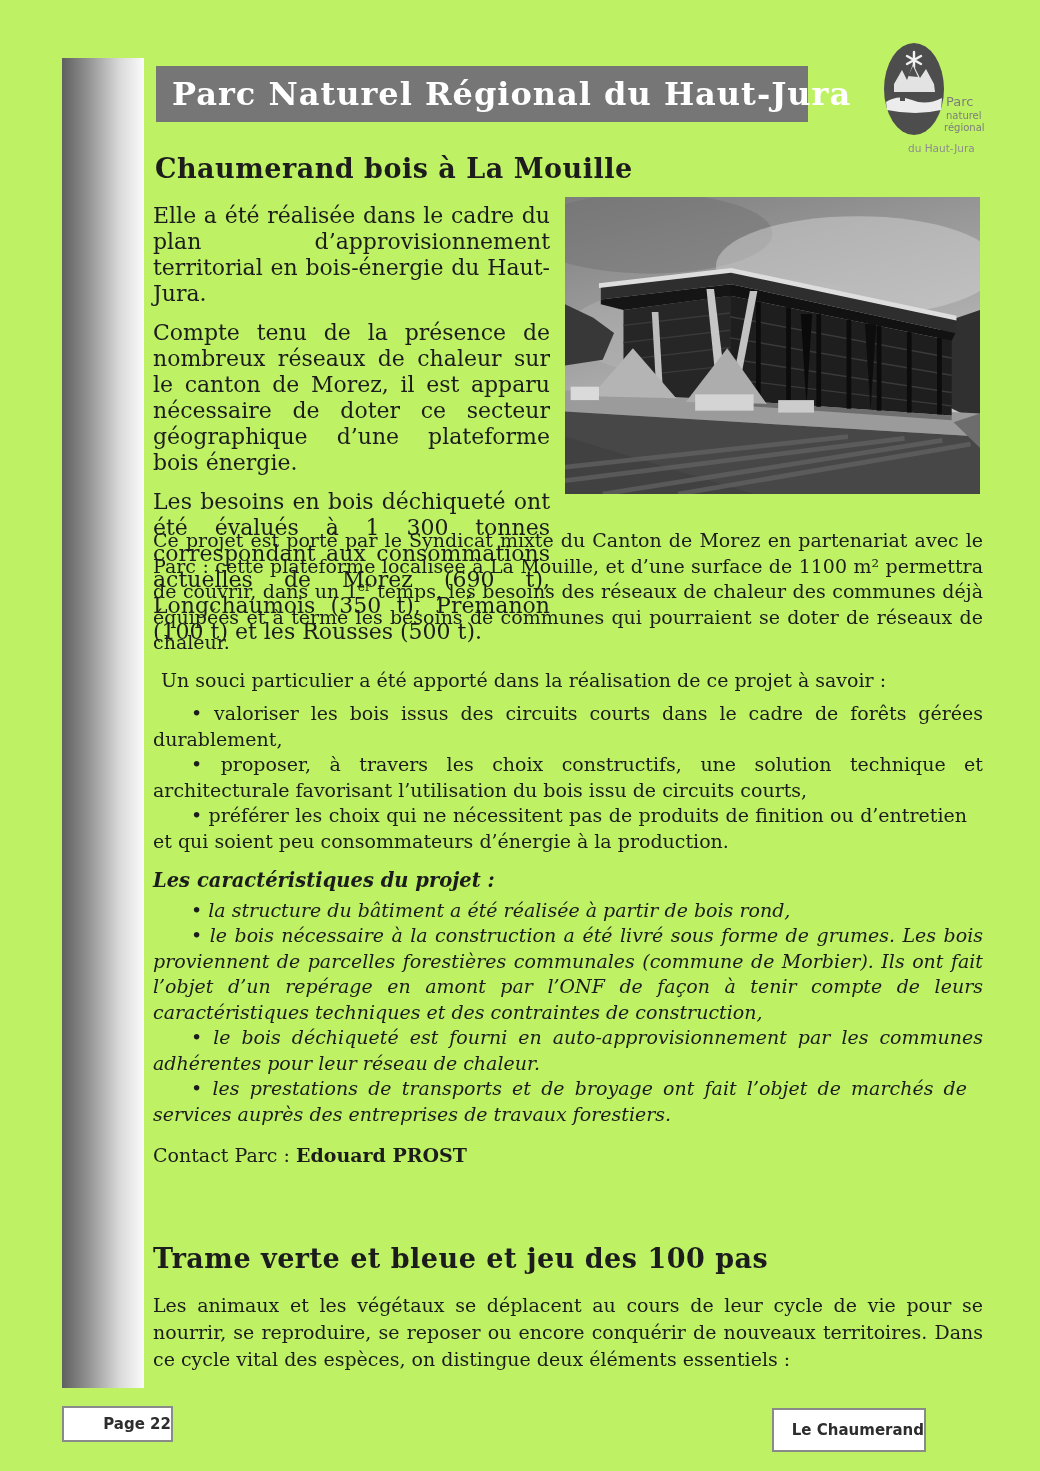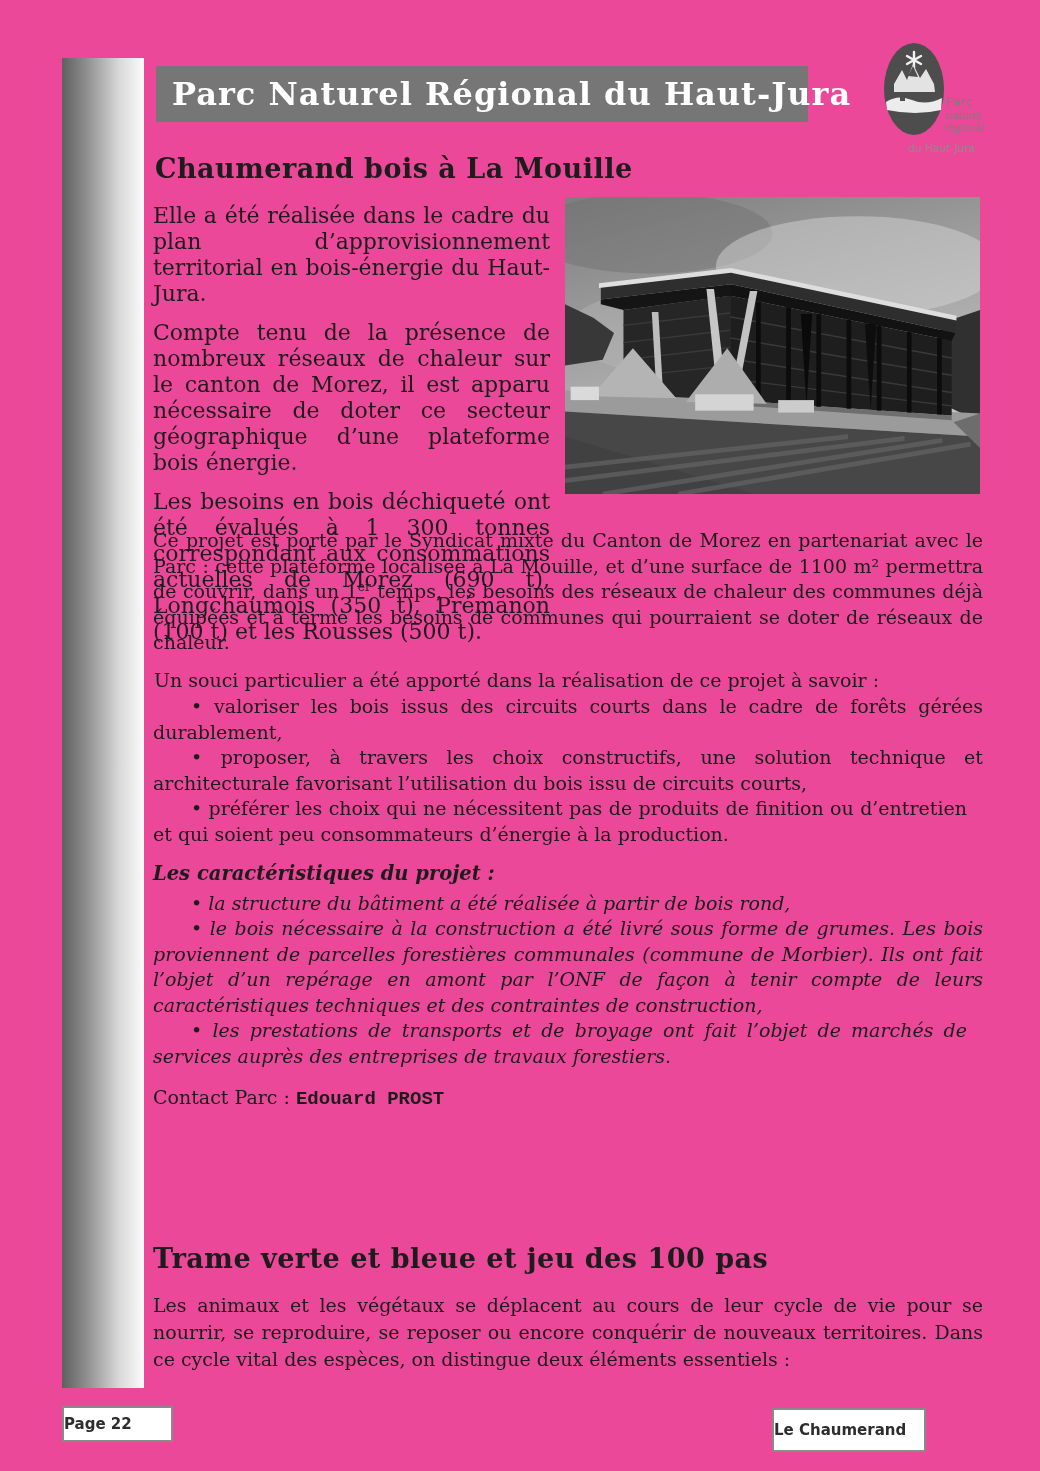--- a/index.html
+++ b/index.html
@@ -1,17 +1,17 @@
 <!DOCTYPE html>
 <html lang="fr"><head>
 <meta charset="utf-8">
 <style>
   html,body{margin:0;padding:0;background:#e8e8e8;}
   .page{
-    position:relative;width:1040px;height:1471px;background:#ec4899;
+    position:relative;width:1040px;height:1471px;background:#bef264;
     font-family:"DejaVu Serif","Liberation Serif",serif;color:#1c1c1c;
     margin:0 auto;overflow:hidden;
   }
   .side-bar{
     position:absolute;left:62px;top:58px;width:82px;height:1330px;
     background:linear-gradient(to right,#5f5f5f 0%,#8f8f8f 30%,#d9d9d9 70%,#fbfbfb 100%);
   }
   .banner{
     position:absolute;left:156px;top:66px;width:652px;height:56px;
     background:#767676;display:flex;align-items:center;padding-left:16px;box-sizing:border-box;
@@ -27,27 +27,27 @@
   .col-left p{font-size:22px;line-height:26px;text-align:justify;margin:0 0 13px 0;}
   .photo{position:absolute;left:565px;top:197px;width:415px;height:297px;display:block;}
   .full-text{position:absolute;left:153px;top:528px;width:830px;}
   .full-text p{font-size:19px;line-height:25.5px;text-align:justify;margin:0 0 12px 0;}
   .full-text p.bullet{margin:0;text-indent:38px;}
   .full-text p.lastbullet{margin:0 16px 12px 0;text-indent:38px;}
   .char-title{font-weight:700;font-style:italic;margin:14px 0 4px 0 !important;font-size:19.5px !important;}
   .italic{font-style:italic;}
   .closing{margin-top:14px !important;}
   .contact{margin-top:16px !important;}
-  .contact .name{font-weight:700;font-family:Liberation Mono, monospace;}
+  .contact .name{font-weight:700;}
   .article2{position:absolute;left:153px;top:1243px;width:830px;}
   .article2 .h2{font-size:27px;font-weight:700;letter-spacing:0.5px;margin:0;}
   .article2 p{font-size:19px;line-height:27px;text-align:justify;margin:18px 0 0 0;}
   .footer-box{
     position:absolute;border:2px solid #8a8a8a;background:#ffffff;
-    display:flex;align-items:center;justify-content:flex-start;
+    display:flex;align-items:center;justify-content:flex-end;
     font-family:"DejaVu Sans","Liberation Sans",sans-serif;font-weight:700;
     font-size:15px;color:#2d2d2d;box-sizing:border-box;
   }
   .footer-page{left:62px;top:1406px;width:111px;height:36px;}
   .footer-journal{left:772px;top:1408px;width:154px;height:44px;}
   sup{font-size:12px;line-height:0;}
 </style>
 </head>
 <body>
 
@@ -149,27 +149,28 @@
 
     <path d="M28,208 L72,158 L118,210 Z" fill="#b4b4b4"></path>
     <path d="M128,214 L172,158 L214,216 Z" fill="#adadad"></path>
     <rect x="6" y="198" width="30" height="14" fill="#dadada"></rect>
     <rect x="138" y="206" width="62" height="17" fill="#d4d4d4"></rect>
     <rect x="226" y="212" width="38" height="13" fill="#cccccc"></rect>
   </svg>
 
   <div class="full-text">
     <p><span>Ce projet est porté par le Syndicat mixte du Canton de Morez en partenariat avec le Parc : cette plateforme localisée à La Mouille, et d’une surface de 1100 m² permettra de couvrir, dans un 1</span><sup>er</sup><span> temps, les besoins des réseaux de chaleur des communes déjà équipées et à terme les besoins de communes qui pourraient se doter de réseaux de chaleur.</span></p>
-    <p style="margin:1px">Un souci particulier a été apporté dans la réalisation de ce projet à savoir :</p>
+    <p style="margin:8px">Un souci particulier a été apporté dans la réalisation de ce projet à savoir :</p>
     <p class="bullet">• valoriser les bois issus des circuits courts dans le cadre de forêts gérées durablement,</p>
     <p class="bullet">• proposer, à travers les choix constructifs, une solution technique et architecturale favorisant l’utilisation du bois issu de circuits courts,</p>
     <p class="lastbullet">• préférer les choix qui ne nécessitent pas de produits de finition ou d’entretien et qui soient peu consommateurs d’énergie à la production.</p>
     <p class="char-title">Les caractéristiques du projet :</p>
     <p class="bullet italic">• la structure du bâtiment a été réalisée à partir de bois rond,</p>
     <p class="bullet italic">• le bois nécessaire à la construction a été livré sous forme de grumes. Les bois proviennent de parcelles forestières communales (commune de Morbier). Ils ont fait l’objet d’un repérage en amont par l’ONF de façon à tenir compte de leurs caractéristiques techniques et des contraintes de construction,</p>
+    <p class="bullet italic">• le bois déchiqueté est fourni en auto-approvisionnement par les communes adhérentes pour leur réseau de chaleur.</p>
     <p class="lastbullet italic">• les prestations de transports et de broyage ont fait l’objet de marchés de services auprès des entreprises de travaux forestiers.</p>
     <p class="contact"><span>Contact Parc : </span><span class="name">Edouard PROST</span></p>
   </div>
 
   <div class="article2">
     <div class="h2">Trame verte et bleue et jeu des 100 pas</div>
     <p>Les animaux et les végétaux se déplacent au cours de leur cycle de vie pour se nourrir, se reproduire, se reposer ou encore conquérir de nouveaux territoires. Dans ce cycle vital des espèces, on distingue deux éléments essentiels :</p>
   </div>
 
   <div class="footer-box footer-page">

